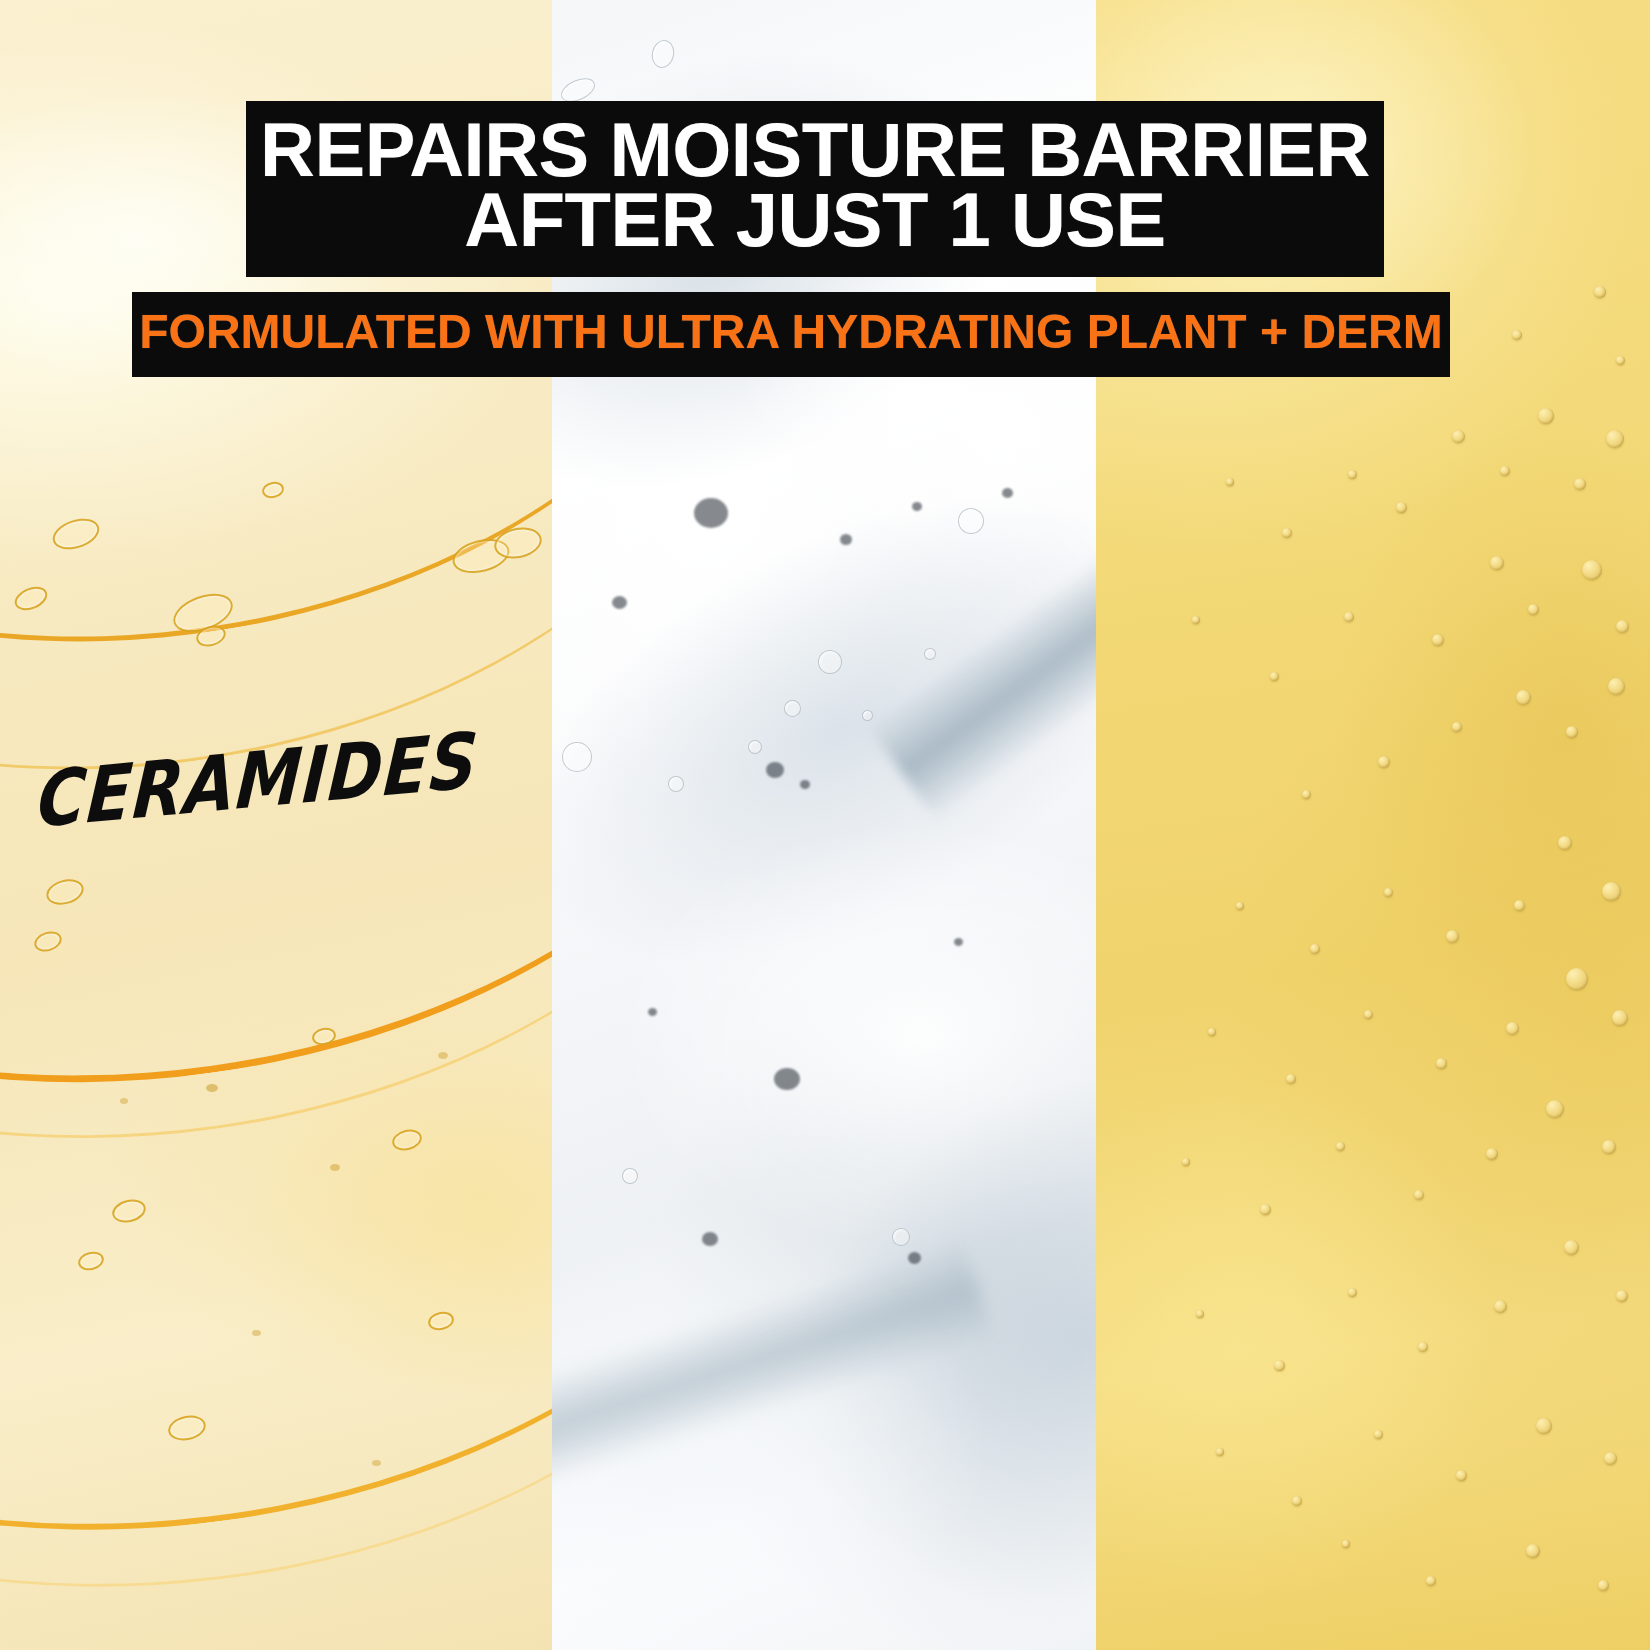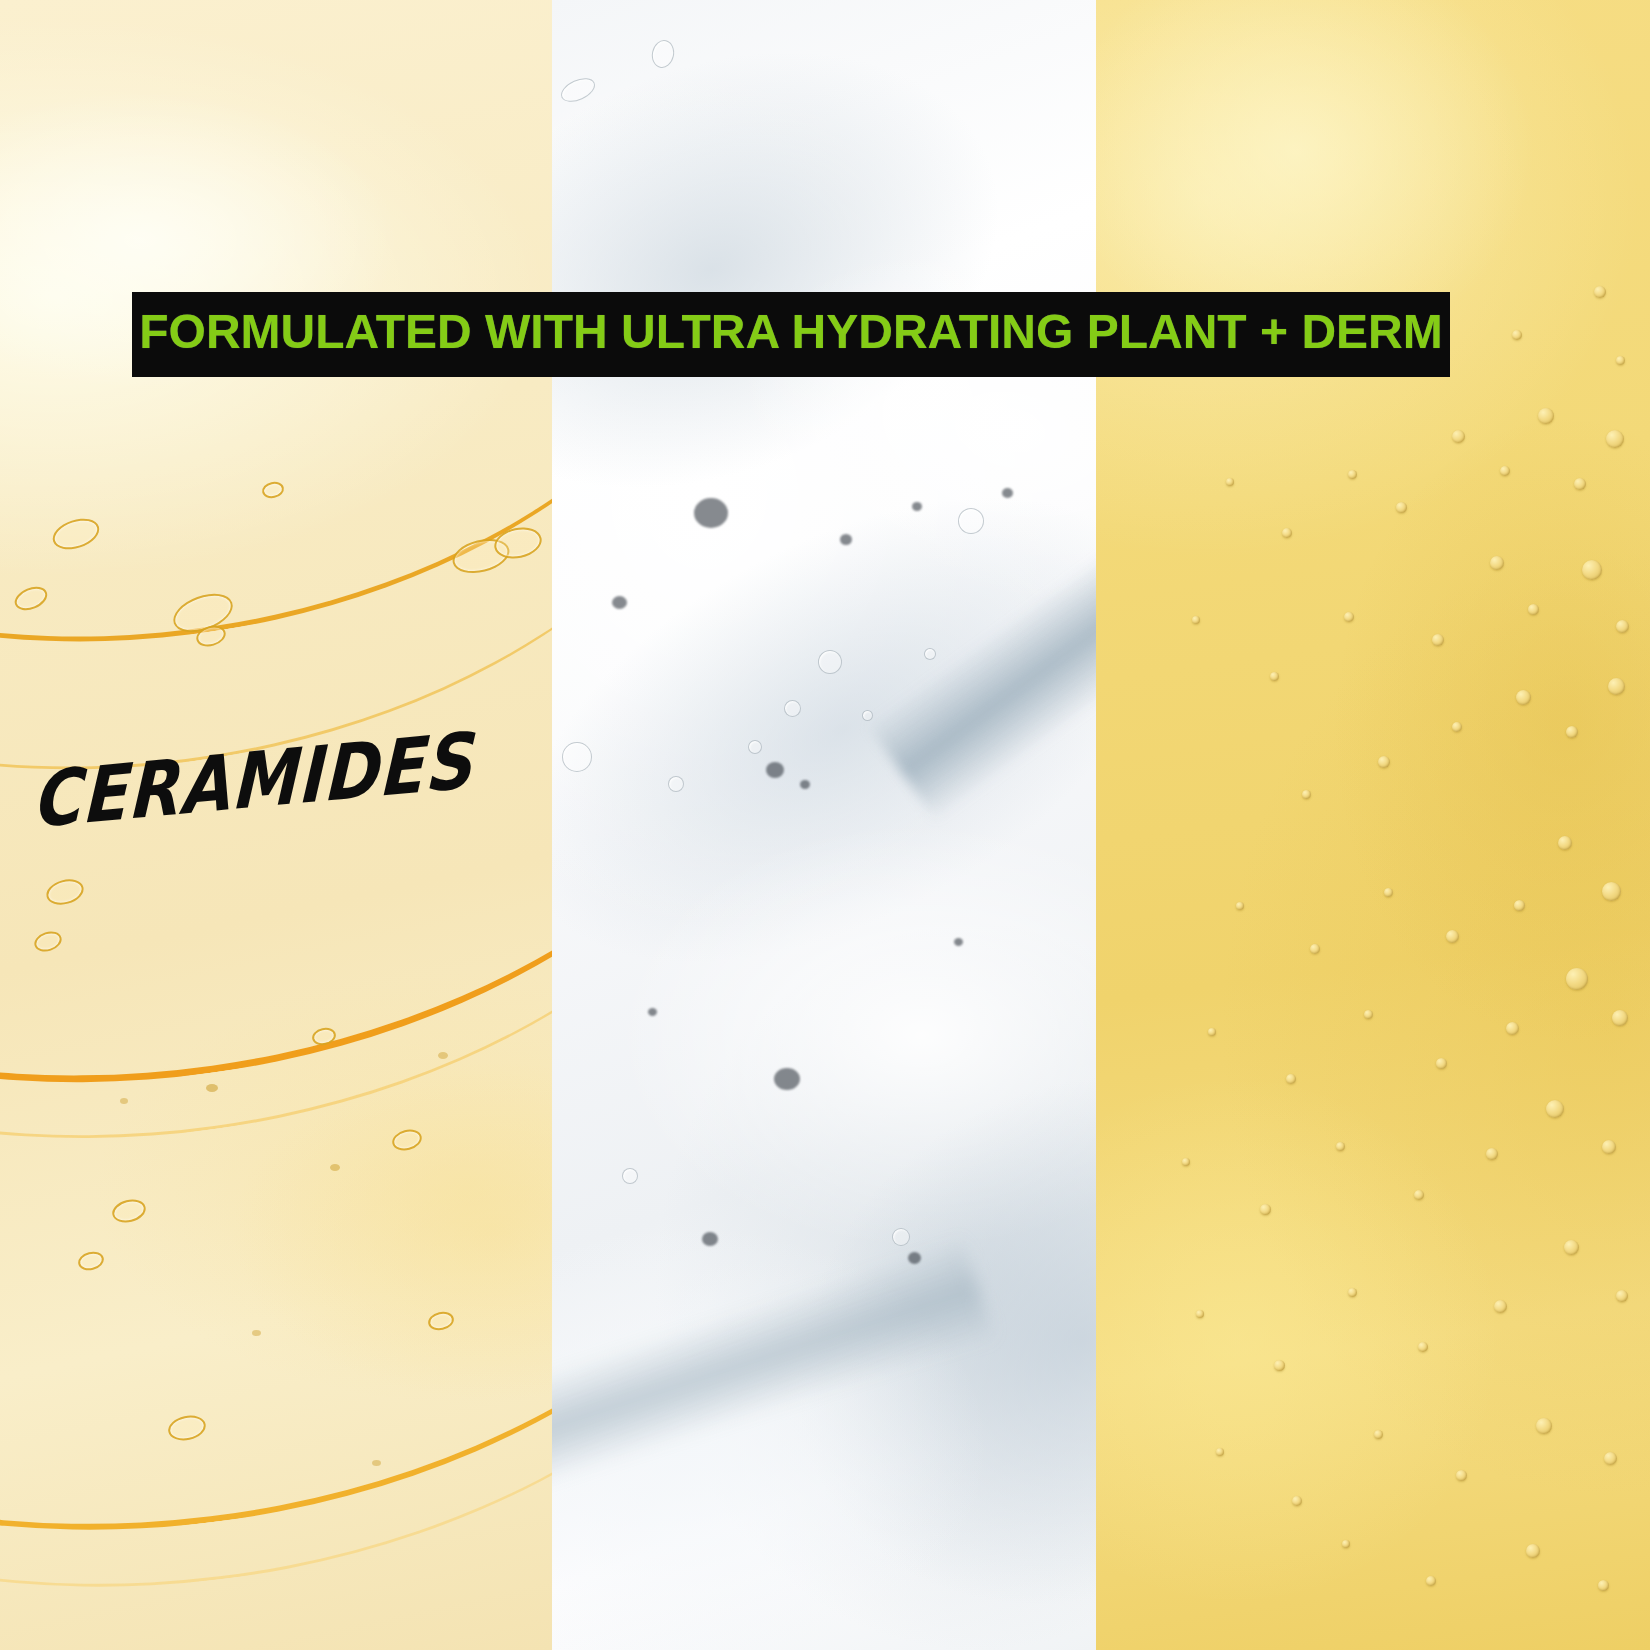--- a/index.html
+++ b/index.html
@@ -125,21 +125,21 @@
     position: absolute;
     left: 132px;
     top: 292px;
     width: 1318px;
     background: #0b0b0b;
     padding: 12px 0 16px 0;
     box-sizing: border-box;
     text-align: center;
   }
   #subtitle-banner .sb {
-    color: #84cc16;
+    color: #f97316;
     font-family: "Liberation Sans", sans-serif;
     font-weight: 700;
     font-size: 48px;
     line-height: 1.18;
     letter-spacing: 0px;
     white-space: nowrap;
     text-shadow: 0 0 1px rgba(255,255,255,.3);
   }
 
   
@@ -320,18 +320,22 @@
       <div class="ybub" style="left:330px; top:1576px; width:10px; height:10px;"></div>
       <div class="ybub" style="left:246px; top:1540px; width:8px; height:8px;"></div>
       <div class="ybub" style="left:416px; top:330px; width:10px; height:10px;"></div>
       <div class="ybub" style="left:498px; top:286px; width:12px; height:12px;"></div>
       <div class="ybub" style="left:330px; top:300px; width:8px; height:8px;"></div>
       <div class="ybub" style="left:520px; top:356px; width:9px; height:9px;"></div>
     </div>
 
   </div>
 
+  <div id="headline-banner">
+    <div class="hl">REPAIRS MOISTURE BARRIER</div>
+    <div class="hl hl2">AFTER JUST 1 USE</div>
+  </div>
 
   <div id="subtitle-banner">
     <div class="sb">FORMULATED WITH ULTRA HYDRATING PLANT + DERM</div>
   </div>
 
 </div>
 
 </body></html>

